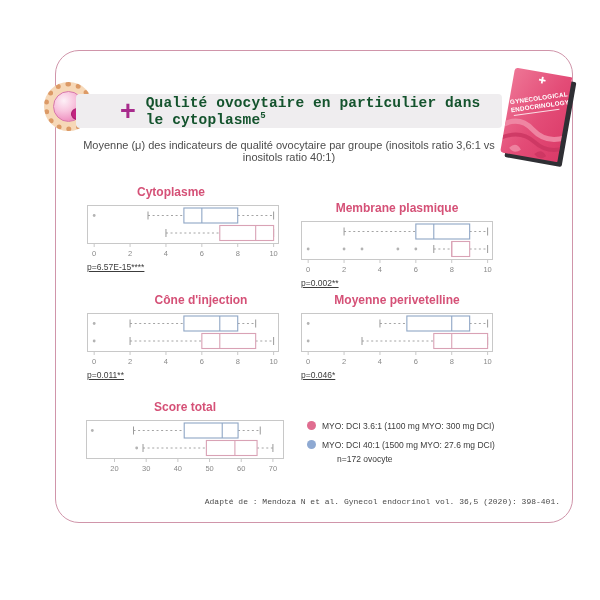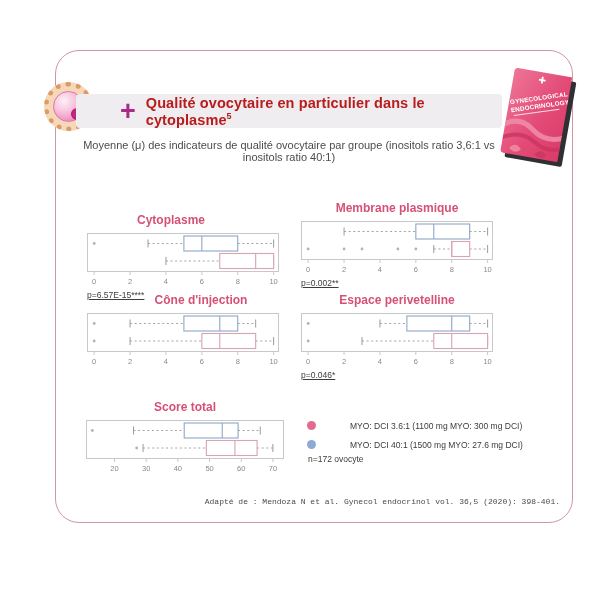--- a/index.html
+++ b/index.html
@@ -11,43 +11,43 @@
   .oocyte{position:absolute;left:44px;top:82px;width:49px;height:49px;border-radius:50%;
           background:#f6d8b8;border:5px dotted #dc9a66;box-sizing:border-box;}
   .oocyte-inner{position:absolute;left:4px;top:4px;right:4px;bottom:4px;border-radius:50%;
           background:radial-gradient(circle at 34% 30%, #fdf0f7 0%, #f8c5de 38%, #ef93c2 72%, #e678ae 100%);
           border:1px solid #d877ab;}
   .polar-body{position:absolute;left:58%;top:56%;width:11px;height:10px;border-radius:50%;
           background:#c32581;border:1.5px solid #a81c6d;}
   .header-bar{position:absolute;left:76px;top:94px;width:426px;height:34px;background:#efedef;
           border-radius:4px;display:flex;align-items:center;}
   .plus{margin-left:44px;margin-right:10px;font-size:27px;font-weight:900;color:#a82b8c;line-height:1;}
-  .main-title{font-size:14.5px;font-weight:bold;color:#b91c1c;letter-spacing:.1px;}
+  .main-title{font-size:14.5px;font-weight:bold;color:#14532d;letter-spacing:.1px;font-family:Liberation Mono, monospace;}
   .main-title sup{font-size:9px;}
   .subtitle{position:absolute;left:76px;top:139px;width:426px;text-align:center;font-size:11px;color:#4c4c4c;}
   
   .book{position:absolute;left:507px;top:72px;width:60px;height:88px;transform:rotate(10deg);}
   .book-back{position:absolute;left:5px;top:4px;width:58px;height:86px;background:#2f2f34;border-radius:2px;}
   .book-cover{position:absolute;left:0;top:0;width:58px;height:86px;border-radius:3px 1px 1px 3px;
           background:linear-gradient(115deg,#ee7595 0%,#e34c77 55%,#db3a68 100%);overflow:hidden;}
   .book-logo{position:absolute;left:0;right:0;top:4px;text-align:center;color:#ffffff;font-size:9px;line-height:1;}
   .book-title{position:absolute;left:-4px;top:22px;width:68px;text-align:center;color:#ffffff;
           font-weight:bold;font-size:6.3px;line-height:1.25;letter-spacing:.2px;transform:rotate(-18deg);}
   .book-rule{position:absolute;left:6px;top:40px;width:46px;height:1px;background:rgba(255,255,255,.8);
           transform:rotate(-18deg);}
   .book-swirls{position:absolute;left:0;top:42px;}
   
   .chart{position:absolute;}
   .chart-title{width:100%;text-align:center;font-size:12px;font-weight:bold;color:#d55177;height:20px;}
   .pval{font-size:8.5px;color:#3c3c3c;margin-top:1px;text-decoration:underline;}
   
   .legend{position:absolute;left:307px;top:416px;font-size:8.5px;color:#3b3b3b;}
-  .legend-row{display:flex;align-items:center;height:19px;gap:28px;}
+  .legend-row{display:flex;align-items:center;height:19px;}
   .legend-dot{width:9px;height:9px;border-radius:50%;margin-right:6px;flex:none;}
-  .legend-note{margin-left:1px;height:16px;}
+  .legend-note{margin-left:30px;height:16px;}
   
   .footer{position:absolute;right:40px;top:497px;font-size:8px;color:#4a4a4a;font-family:Liberation Mono, monospace;}
 </style>
 </head>
 <body>
 
 <div id="stage">
 
   <div class="card"></div>
 
@@ -74,21 +74,21 @@
       <div class="book-rule"></div>
       <svg class="book-swirls" width="58" height="44">
         <path d="M-4 18 Q 12 4 28 16 T 62 18" fill="none" stroke="#f08ba6" stroke-width="5" opacity="0.9"></path>
         <path d="M-2 30 Q 16 18 32 28 T 64 28" fill="none" stroke="#c93560" stroke-width="4" opacity="0.8"></path>
         <path d="M8 38 q 6 -8 12 0 q -6 6 -12 0" fill="#f08ba6" opacity="0.85"></path>
         <path d="M34 40 q 6 -8 12 0 q -6 6 -12 0" fill="#c93560" opacity="0.8"></path>
       </svg>
     </div>
   </div>
 
-  <div class="chart" style="left:87px;top:185px;width:168px;margin-top:28px;">
+  <div class="chart" style="left:87px;top:185px;width:168px;">
     <div class="chart-title">Cytoplasme</div>
     <svg class="boxplot" width="192" height="52">
         <rect x="0.5" y="0.5" width="191" height="38" fill="#fff" stroke="#c8c8c8" stroke-width="1"></rect>
         <line x1="61.009345794392516" y1="10.5" x2="96.89719626168224" y2="10.5" stroke="#9a9a9a" stroke-width="0.9" stroke-dasharray="2,2.6"></line>
         <line x1="150.7289719626168" y1="10.5" x2="186.6168224299065" y2="10.5" stroke="#9a9a9a" stroke-width="0.9" stroke-dasharray="2,2.6"></line>
         <line x1="61.009345794392516" y1="6.5" x2="61.009345794392516" y2="14.5" stroke="#9a9a9a" stroke-width="1"></line>
         <line x1="186.6168224299065" y1="6.5" x2="186.6168224299065" y2="14.5" stroke="#9a9a9a" stroke-width="1"></line>
         <rect x="96.89719626168224" y="3" width="53.83177570093457" height="15" fill="#fff" stroke="#8fa6c5" stroke-width="1.1"></rect>
         <line x1="114.84112149532709" y1="3" x2="114.84112149532709" y2="18" stroke="#8fa6c5" stroke-width="1.1"></line>
         <circle cx="7.177570093457943" cy="10.5" r="1.4" fill="#b3b3b3"></circle>
@@ -174,24 +174,25 @@
         <text x="43.065420560747654" y="51" text-anchor="middle" fill="#8a8a8a" font-size="7.5px" font-family="&quot;Liberation Sans&quot;,sans-serif">2</text>
         <line x1="78.95327102803738" y1="39" x2="78.95327102803738" y2="42" stroke="#c8c8c8" stroke-width="1"></line>
         <text x="78.95327102803738" y="51" text-anchor="middle" fill="#8a8a8a" font-size="7.5px" font-family="&quot;Liberation Sans&quot;,sans-serif">4</text>
         <line x1="114.84112149532709" y1="39" x2="114.84112149532709" y2="42" stroke="#c8c8c8" stroke-width="1"></line>
         <text x="114.84112149532709" y="51" text-anchor="middle" fill="#8a8a8a" font-size="7.5px" font-family="&quot;Liberation Sans&quot;,sans-serif">6</text>
         <line x1="150.7289719626168" y1="39" x2="150.7289719626168" y2="42" stroke="#c8c8c8" stroke-width="1"></line>
         <text x="150.7289719626168" y="51" text-anchor="middle" fill="#8a8a8a" font-size="7.5px" font-family="&quot;Liberation Sans&quot;,sans-serif">8</text>
         <line x1="186.6168224299065" y1="39" x2="186.6168224299065" y2="42" stroke="#c8c8c8" stroke-width="1"></line>
         <text x="186.6168224299065" y="51" text-anchor="middle" fill="#8a8a8a" font-size="7.5px" font-family="&quot;Liberation Sans&quot;,sans-serif">10</text>
       </svg>
+    <div class="pval">p=0.011**</div>
   </div>
 
   <div class="chart" style="left:301px;top:293px;width:192px;">
-    <div class="chart-title">Espace perivetelline</div>
+    <div class="chart-title">Moyenne perivetelline</div>
     <svg class="boxplot" width="192" height="52">
         <rect x="0.5" y="0.5" width="191" height="38" fill="#fff" stroke="#c8c8c8" stroke-width="1"></rect>
         <line x1="78.95327102803738" y1="10.5" x2="105.86915887850466" y2="10.5" stroke="#9a9a9a" stroke-width="0.9" stroke-dasharray="2,2.6"></line>
         <line x1="168.6728971962617" y1="10.5" x2="186.6168224299065" y2="10.5" stroke="#9a9a9a" stroke-width="0.9" stroke-dasharray="2,2.6"></line>
         <line x1="78.95327102803738" y1="6.5" x2="78.95327102803738" y2="14.5" stroke="#9a9a9a" stroke-width="1"></line>
         <line x1="186.6168224299065" y1="6.5" x2="186.6168224299065" y2="14.5" stroke="#9a9a9a" stroke-width="1"></line>
         <rect x="105.86915887850466" y="3" width="62.80373831775702" height="15" fill="#fff" stroke="#8fa6c5" stroke-width="1.1"></rect>
         <line x1="150.7289719626168" y1="3" x2="150.7289719626168" y2="18" stroke="#8fa6c5" stroke-width="1.1"></line>
         <circle cx="7.177570093457943" cy="10.5" r="1.4" fill="#b3b3b3"></circle>
         <line x1="61.009345794392516" y1="28" x2="132.78504672897196" y2="28" stroke="#9a9a9a" stroke-width="0.9" stroke-dasharray="2,2.6"></line>

